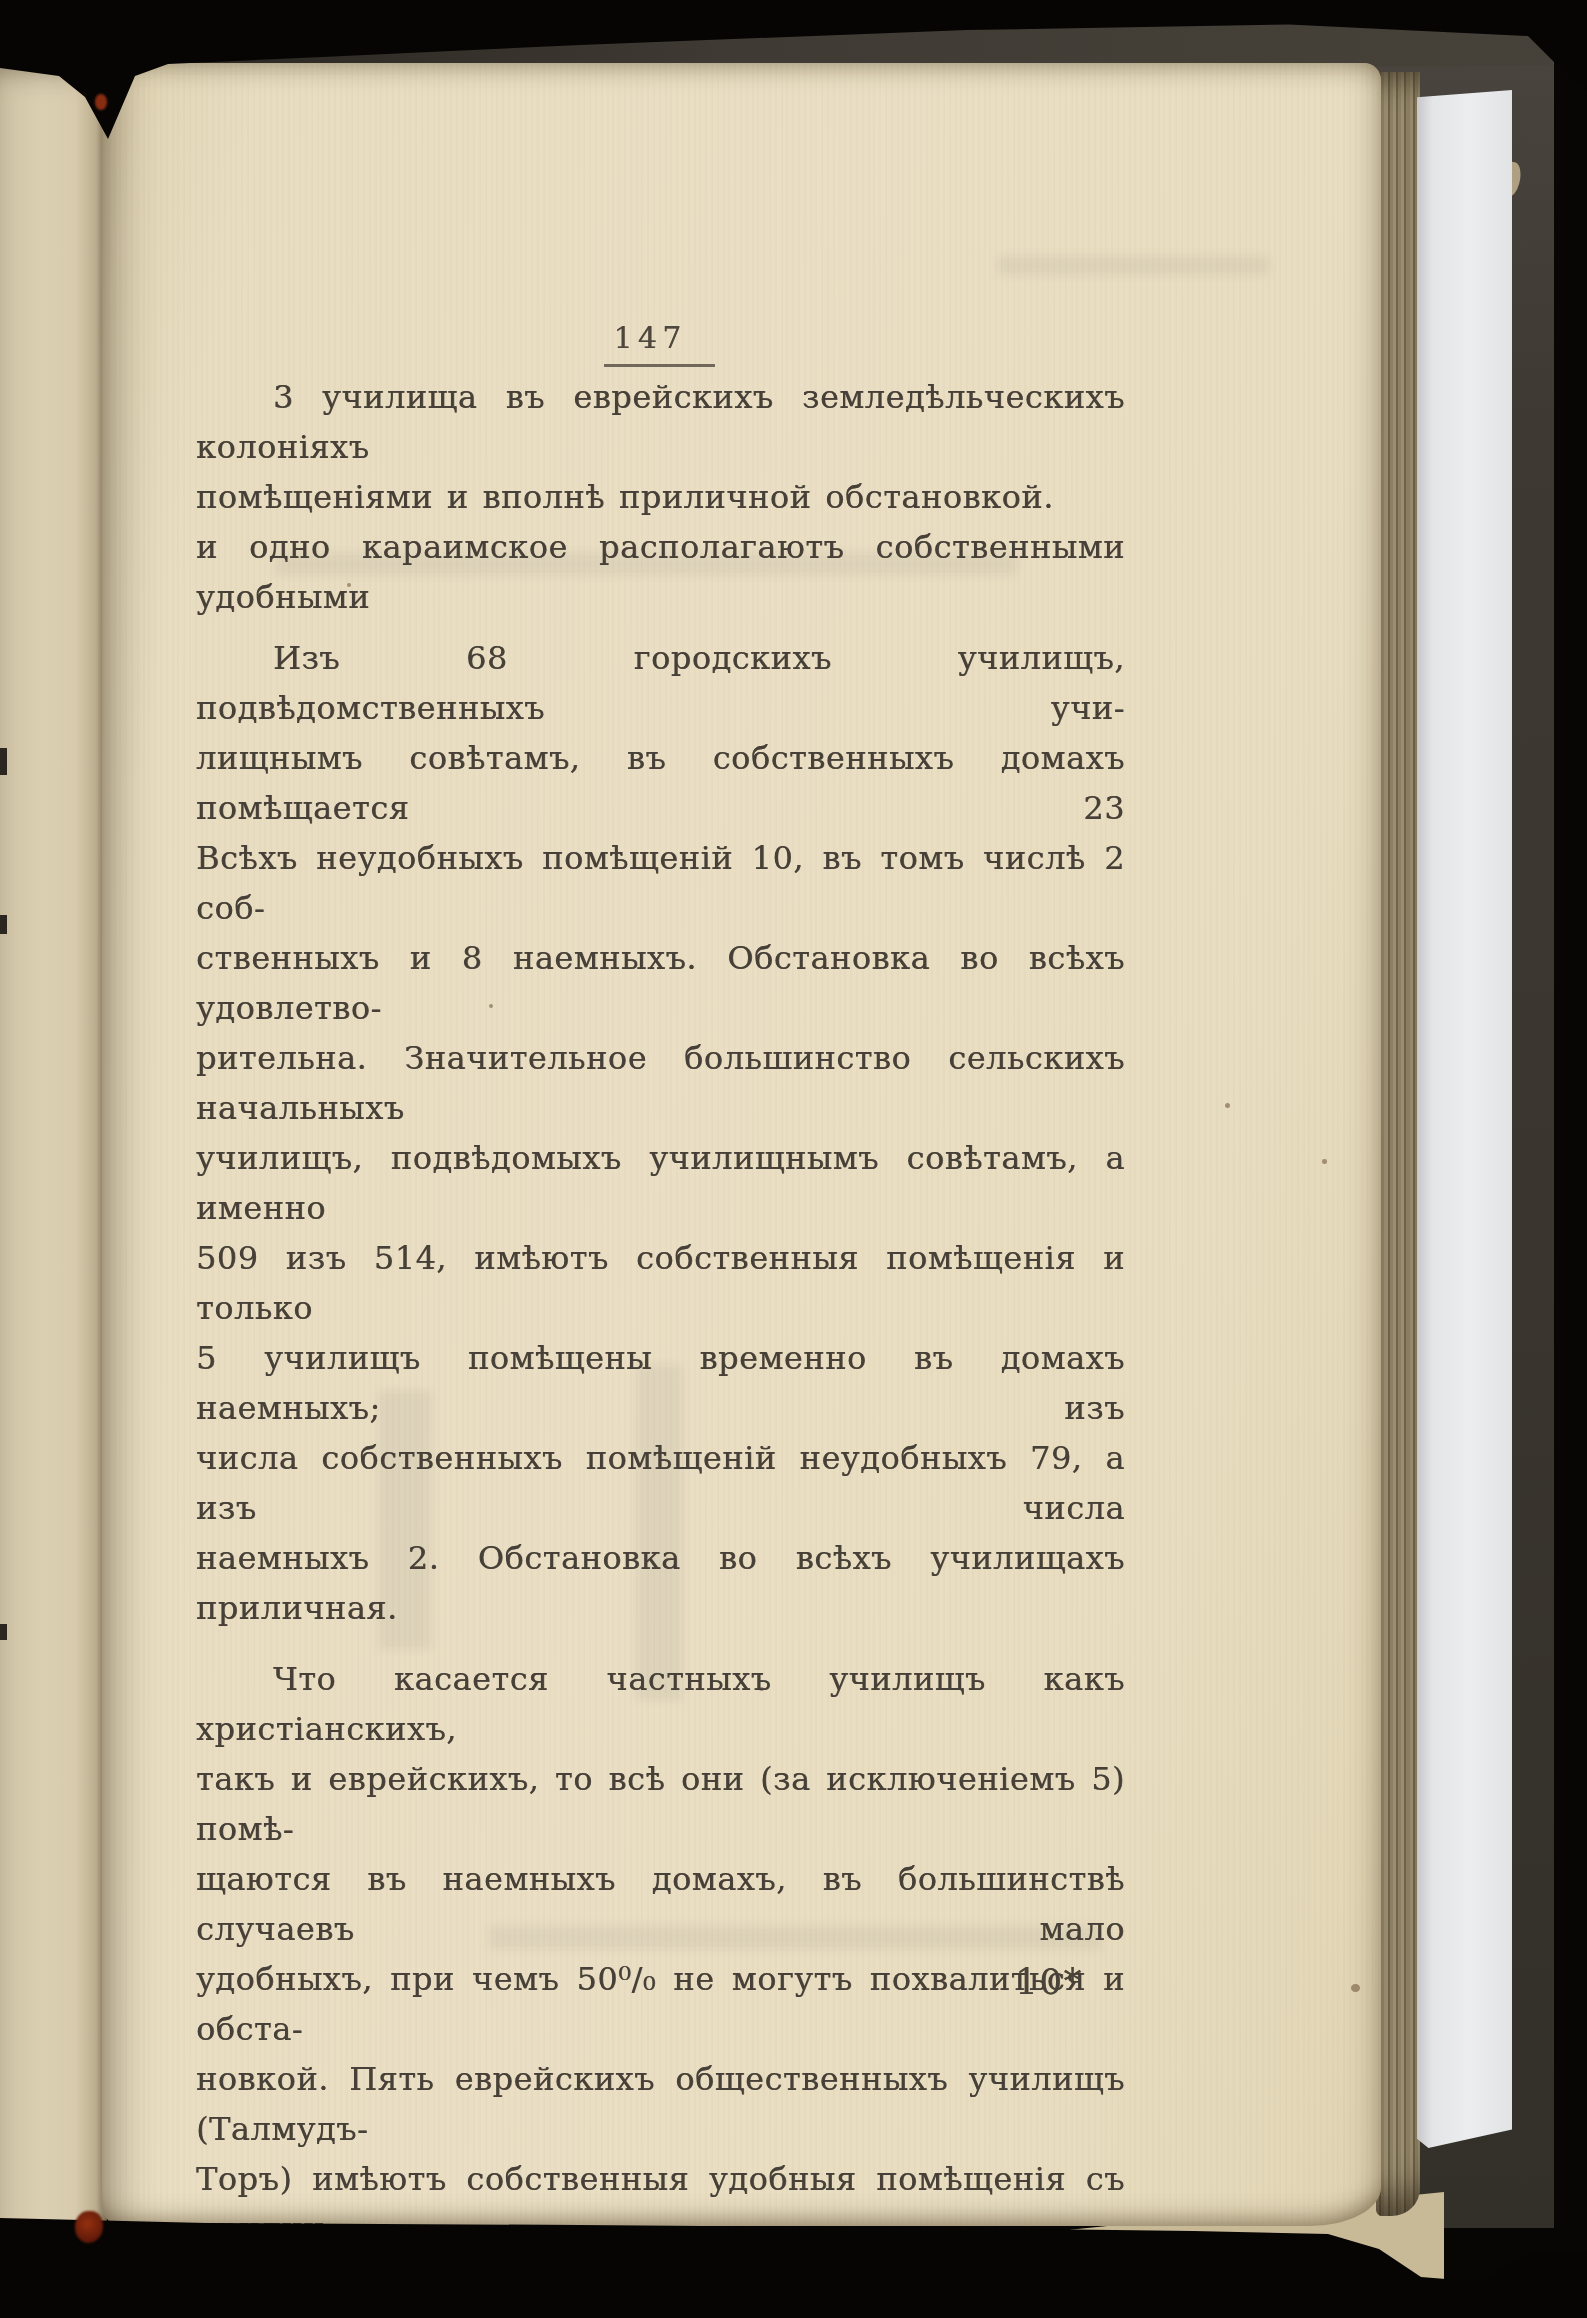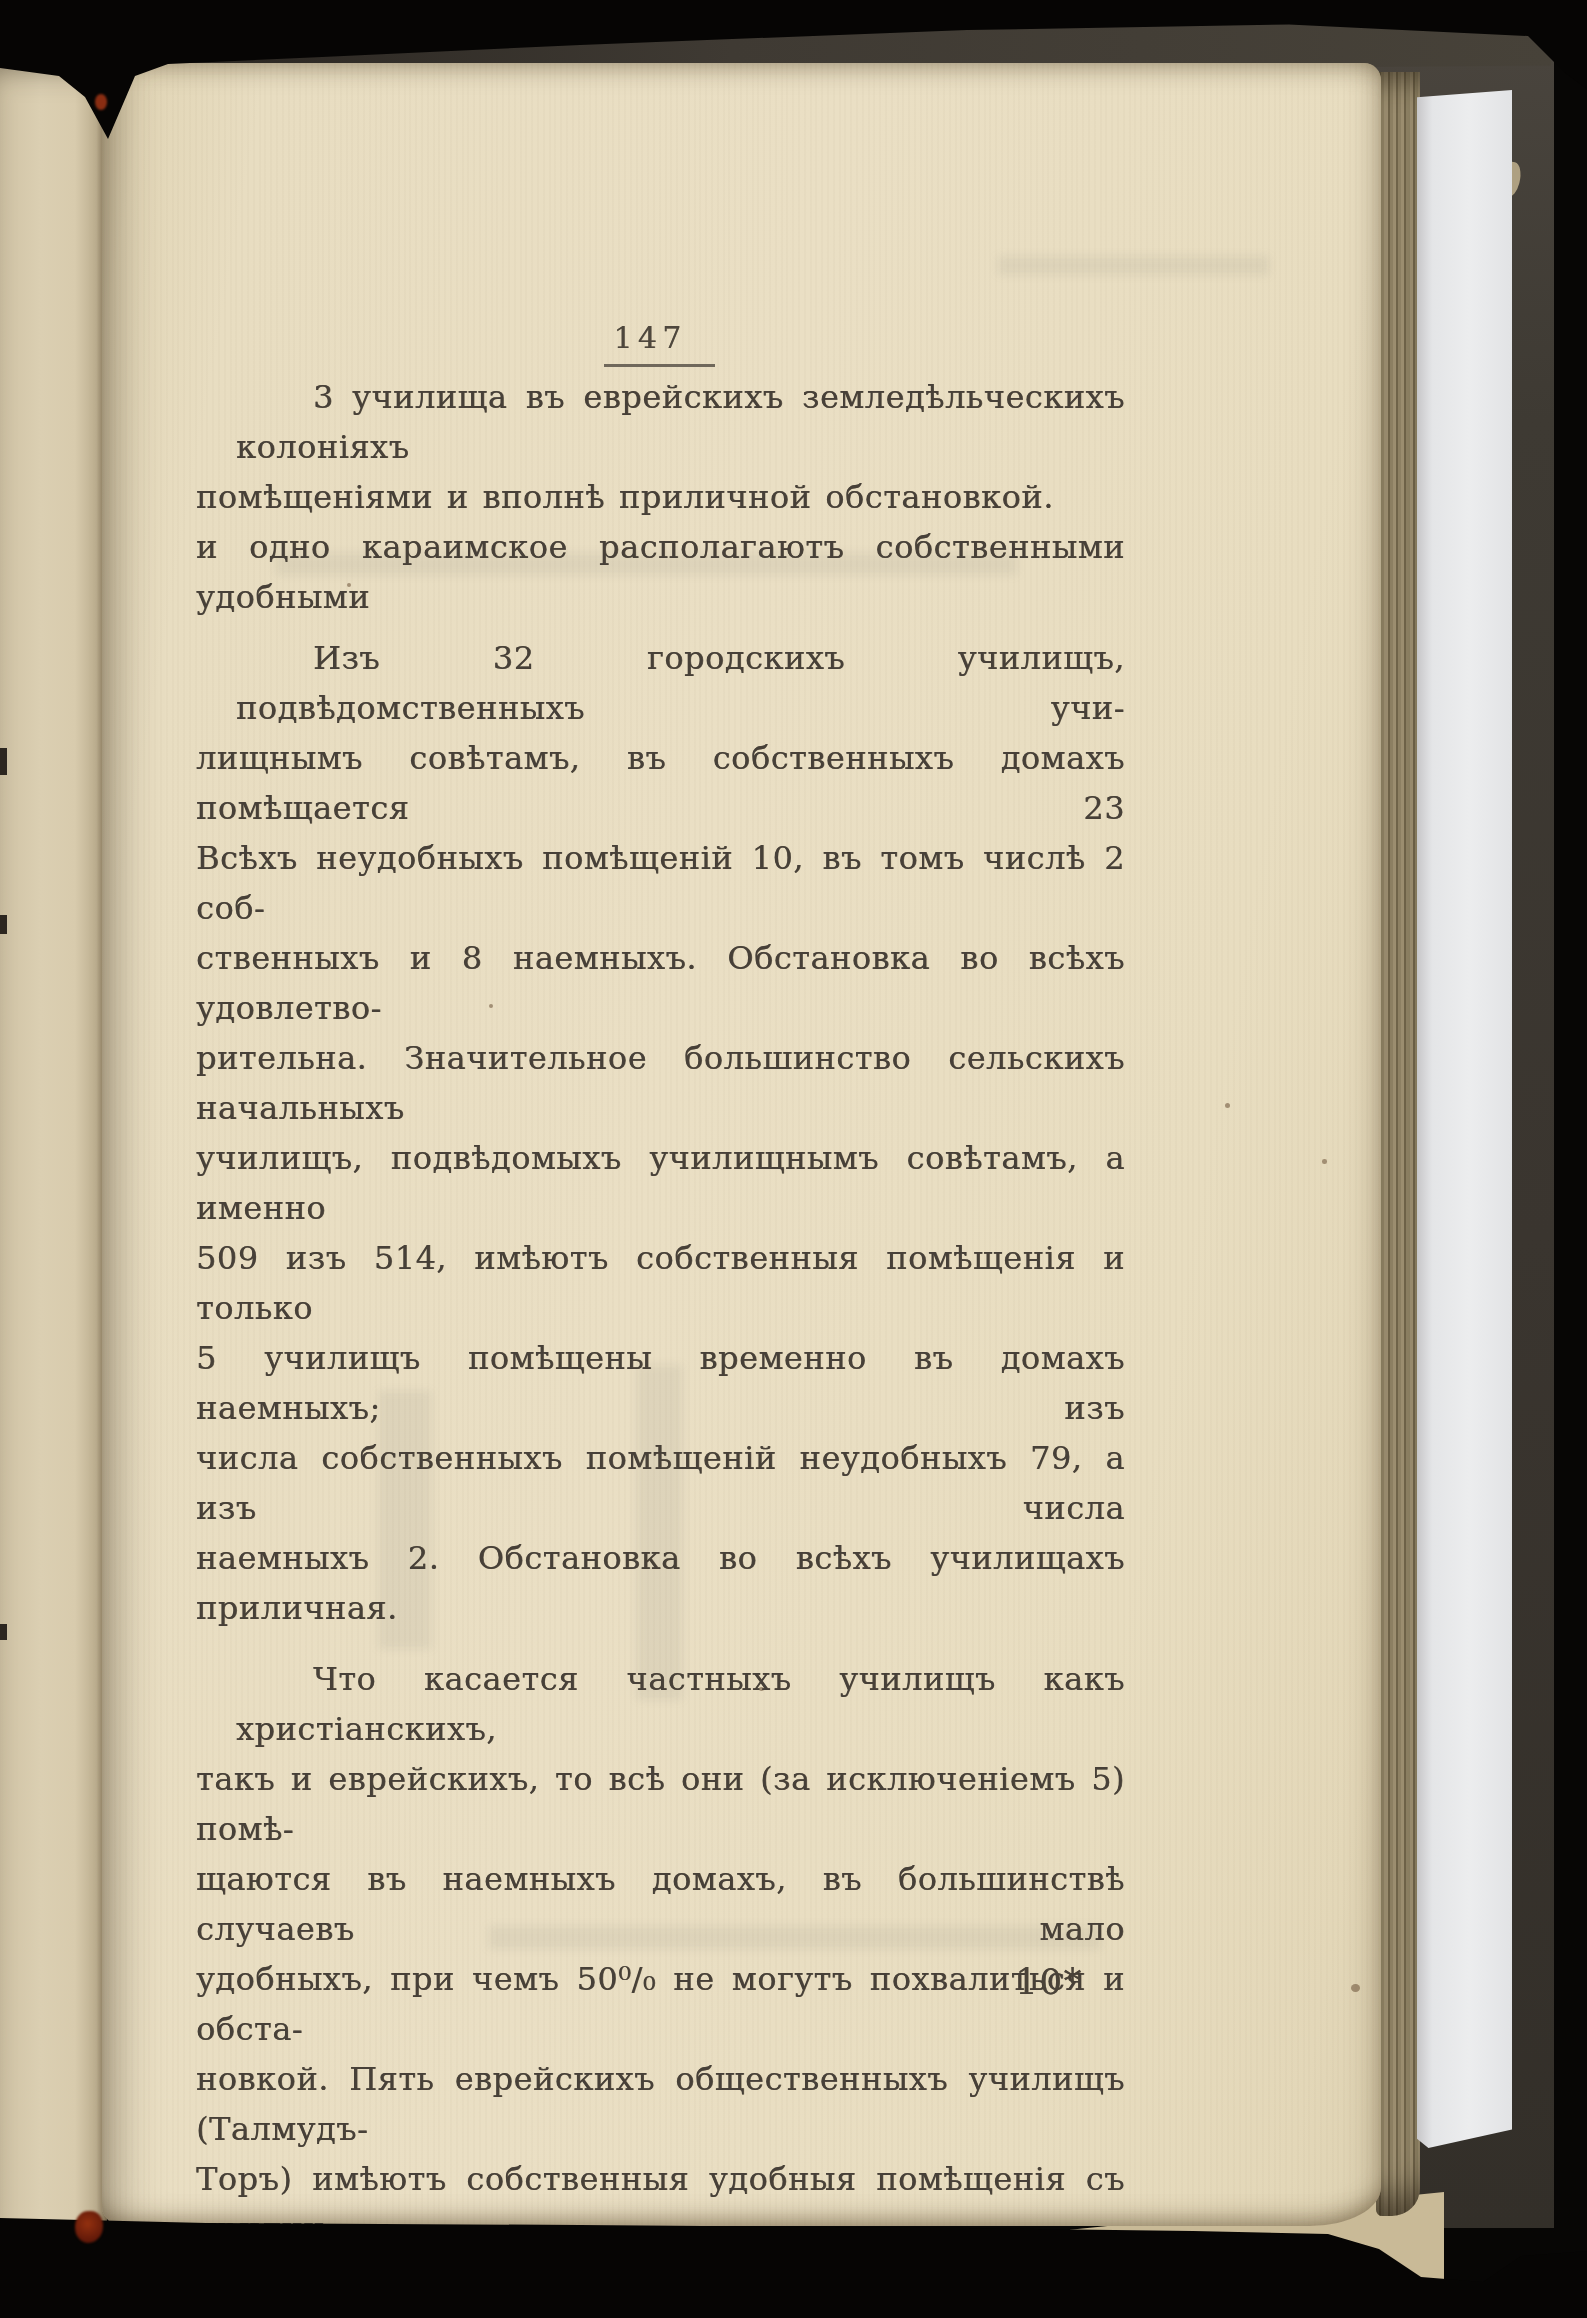--- a/index.html
+++ b/index.html
@@ -84,21 +84,21 @@
     transform:translateX(9px);opacity:.85;
   }
   .text-block{
     position:absolute;left:94px;top:309px;width:929px;z-index:5;
     font-size:32px;line-height:50px;color:#474038;
     letter-spacing:0.5px;word-spacing:3.2px;
     text-shadow:0.4px 0.2px 0.4px rgba(70,60,45,.7);
   }
   .line{text-align:justify;text-align-last:left;white-space:normal;}
   .line.flush{text-align-last:justify;}
-  .line.indent{text-indent:77px;margin-left:40px;}
+  .line.indent{text-indent:77px;}
   .para-1{margin-top:0;}
   .para-2{margin-top:11px;}
   .para-3{margin-top:20.6px;}
   .signature{
     position:absolute;left:913px;top:1898px;z-index:5;
     font-size:36px;letter-spacing:1.3px;color:#4a4339;
     text-shadow:0.3px 0.2px 0.3px rgba(70,60,45,.65);
   }
   
   .black-top{
@@ -155,21 +155,21 @@
     <div class="pagenum-rule"></div>
   </div>
 
   <div class="text-block">
       <div class="para para-1">
         <div class="line indent flush">3 училища въ еврейскихъ земледѣльческихъ колоніяхъ</div>
         <div class="line">помѣщеніями и вполнѣ приличной обстановкой.</div>
         <div class="line flush">и одно караимское располагаютъ собственными удобными</div>
       </div>
       <div class="para para-2">
-        <div class="line indent flush">Изъ 32 городскихъ училищъ, подвѣдомственныхъ учи-</div>
+        <div class="line indent flush">Изъ 68 городскихъ училищъ, подвѣдомственныхъ учи-</div>
         <div class="line flush">лищнымъ совѣтамъ, въ собственныхъ домахъ помѣщается 23</div>
         <div class="line flush">Всѣхъ неудобныхъ помѣщеній 10, въ томъ числѣ 2 соб-</div>
         <div class="line flush">ственныхъ и 8 наемныхъ. Обстановка во всѣхъ удовлетво-</div>
         <div class="line flush">рительна. Значительное большинство сельскихъ начальныхъ</div>
         <div class="line flush">училищъ, подвѣдомыхъ училищнымъ совѣтамъ, а именно</div>
         <div class="line flush">509 изъ 514, имѣютъ собственныя помѣщенія и только</div>
         <div class="line flush">5 училищъ помѣщены временно въ домахъ наемныхъ; изъ</div>
         <div class="line flush">числа собственныхъ помѣщеній неудобныхъ 79, а изъ числа</div>
         <div class="line">наемныхъ 2. Обстановка во всѣхъ училищахъ приличная.</div>
       </div>

